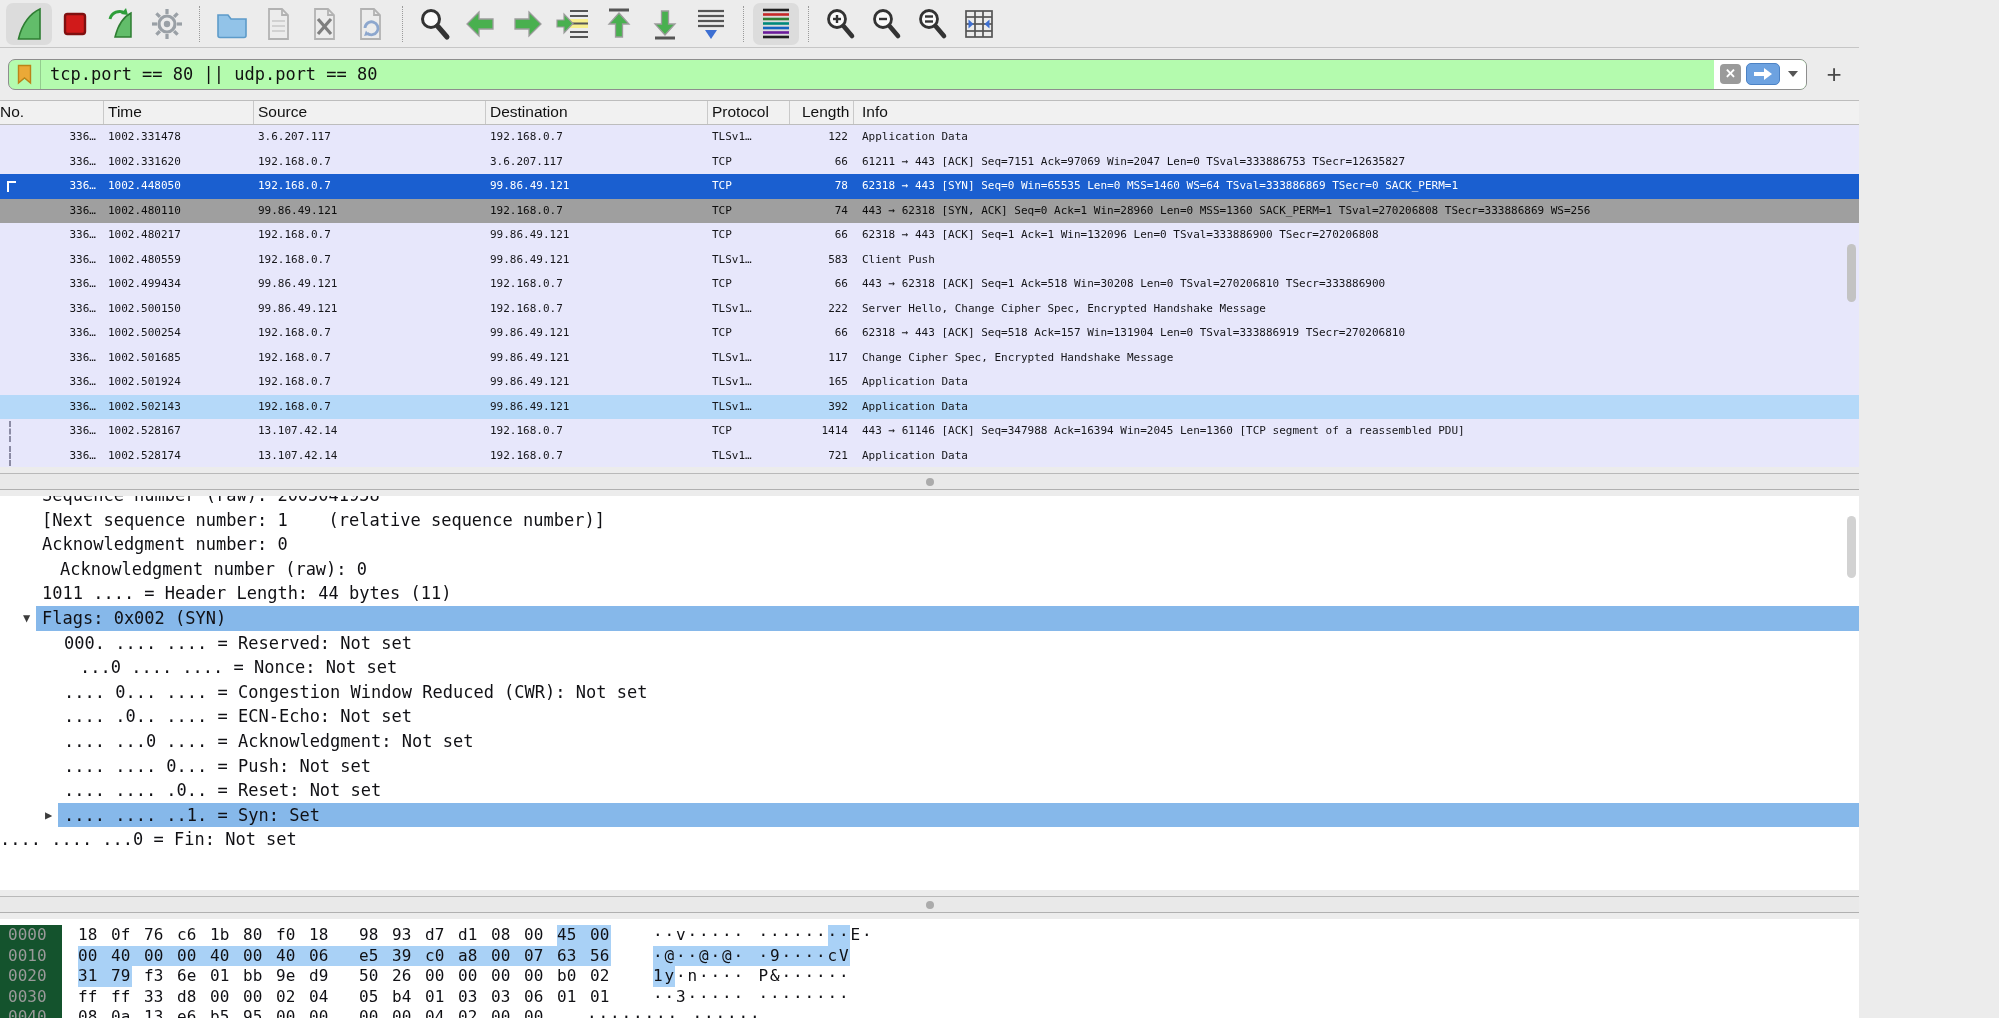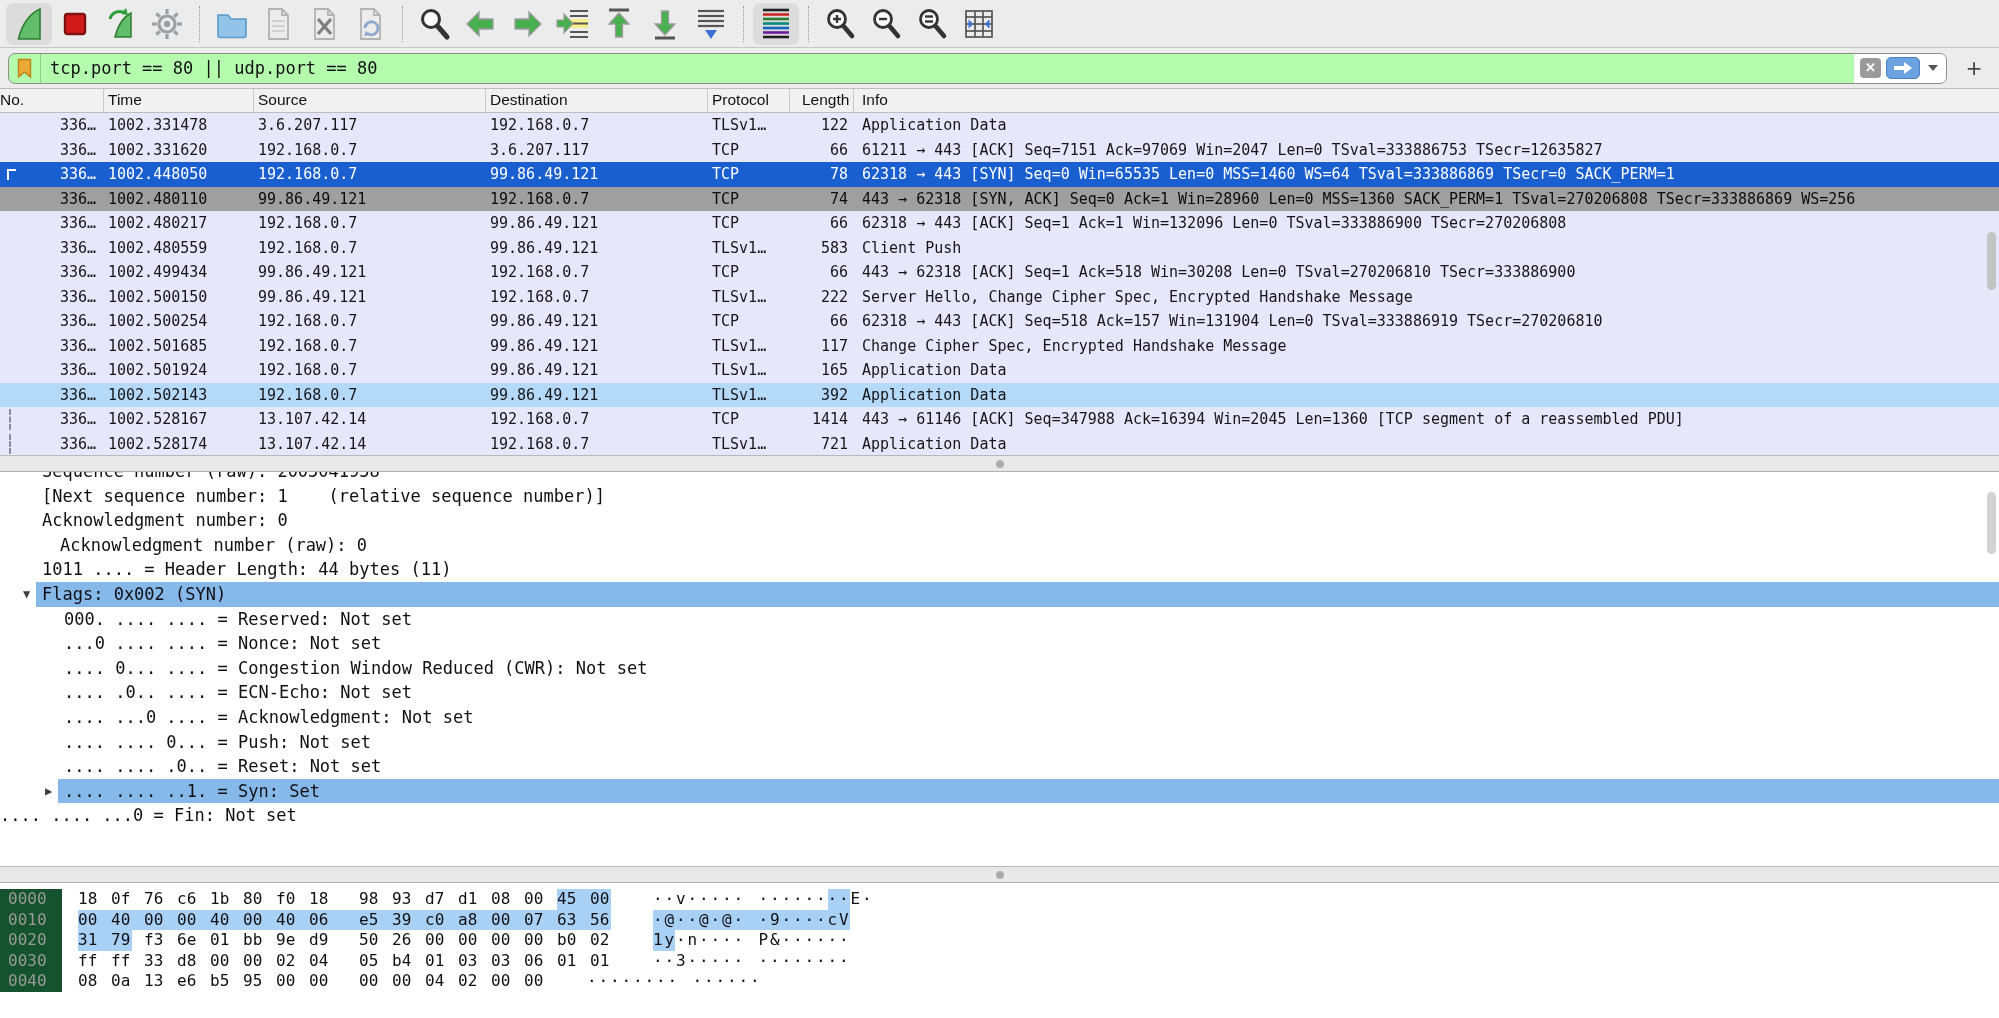--- a/index.html
+++ b/index.html
@@ -1,18 +1,18 @@
 <!DOCTYPE html>
 <html style="--filterbg: #b4fbae; --rowbg: #e7e7fb; --selbg: #1a5fd0; --graysel: #9f9f9f; --bluehl: #b5d9f9; --dhl: #86b8ea; --hexhl: #a9d1f6;"><head>
 <meta charset="utf-8">
 <style>
   * { margin:0; padding:0; box-sizing:border-box; }
   html,body { width:1999px; height:1018px; overflow:hidden; background:#ececec;
               font-family:"Liberation Sans", sans-serif; }
-  .app { width:1999px; height:1018px; display:flex; flex-direction:column; }
+  .app { width:1859px; height:1018px; display:flex; flex-direction:column;gap:6px; }
 
   
   .toolbar { height:48px; background:#ececec; border-bottom:1px solid #c6c6c6;
              display:flex; align-items:center; padding-left:6px; flex:none; }
   .tb-btn { width:46px; height:42px; display:flex; align-items:center; justify-content:center;
             border:none; background:transparent; border-radius:7px; flex:none; }
   .tb-btn.pressed { background:#dcdcdc; }
   .tb-btn.disabled { opacity:.85; }
   .tb-sep { width:1px; height:36px; border-left:1px dotted #9a9a9a; margin:0 9px; flex:none; }
 
@@ -36,21 +36,21 @@
   .f-add { width:30px; text-align:center; font-size:26px; color:#4a4a4a; margin-left:12px; flex:none; }
 
   
   .packet-list { height:367px; background:#fff; position:relative; overflow:hidden; flex:none;
                  border-top:1px solid #bdbdbd; }
   .plist-header { height:24px; display:flex; background:#f1f1f1; border-bottom:1px solid #bdbdbd;
                   font-size:15.5px; color:#111; }
   .ph-cell { border-right:1px solid #c9c9c9; padding-top:2px; overflow:hidden; white-space:nowrap; flex:none; }
   .plist-rows { position:absolute; top:24px; left:0; right:0; }
   .prow { display:flex; height:24.5px; line-height:24.5px; background:var(--rowbg); color:#16161a;
-          font-family:"DejaVu Sans Mono", monospace; font-size:15px; overflow:hidden; }
+          font-family:"DejaVu Sans Mono", monospace; font-size:11px; overflow:hidden; }
   .prow.selected { background:var(--selbg); color:#fff; }
   .prow.graysel  { background:#9f9f9f; color:#0c0c0c; }
   .prow.bluehl   { background:#b5d9f9; }
   .pc { overflow:hidden; white-space:pre; flex:none; }
   .c-gut  { width:22px; position:relative; }
   .c-no   { width:82px; text-align:right; padding-right:8px; }
   .c-time { width:150px; padding-left:4px; }
   .c-src  { width:232px; padding-left:4px; }
   .c-dst  { width:222px; padding-left:4px; }
   .c-pro  { width:82px;  padding-left:4px; }
@@ -454,21 +454,21 @@
 
   <div class="details">
     <div class="dlines" id="details">
         <div class="dline"><span style="padding-left: 42px;">Sequence number (raw): 2005041958</span></div>
         <div class="dline"><span style="padding-left: 42px;">[Next sequence number: 1    (relative sequence number)]</span></div>
         <div class="dline"><span style="padding-left: 42px;">Acknowledgment number: 0</span></div>
         <div class="dline"><span style="padding-left: 60px; text-align: right;">Acknowledgment number (raw): 0</span></div>
         <div class="dline"><span style="padding-left: 42px;">1011 .... = Header Length: 44 bytes (11)</span></div>
         <div class="dline" style="background: linear-gradient(90deg,#fff 36px,var(--dhl) 36px);"><span class="dexp" style="left: 23px;">▼</span><span style="padding-left: 42px;">Flags: 0x002 (SYN)</span></div>
         <div class="dline"><span style="padding-left: 64px;">000. .... .... = Reserved: Not set</span></div>
-        <div class="dline"><span style="padding-left: 64px;">...0 .... .... = Nonce: Not set</span></div>
+        <div class="dline"><span style="padding-left: 80px;">...0 .... .... = Nonce: Not set</span></div>
         <div class="dline"><span style="padding-left: 64px;">.... 0... .... = Congestion Window Reduced (CWR): Not set</span></div>
         <div class="dline"><span style="padding-left: 64px;">.... .0.. .... = ECN-Echo: Not set</span></div>
         <div class="dline"><span style="padding-left: 64px; margin-top: 36px;">.... ...0 .... = Acknowledgment: Not set</span></div>
         <div class="dline"><span style="padding-left: 64px;">.... .... 0... = Push: Not set</span></div>
         <div class="dline"><span style="padding-left: 64px;">.... .... .0.. = Reset: Not set</span></div>
         <div class="dline" style="background: linear-gradient(90deg,#fff 58px,var(--dhl) 58px);"><span class="dexp" style="left: 45px;">▶</span><span style="padding-left: 64px;">.... .... ..1. = Syn: Set</span></div>
         <div class="dline"><span style="">.... .... ...0 = Fin: Not set</span></div>
       </div>
     <div class="vthumb" style="top:20px;height:62px;background:#d2d2d2;"></div>
   </div>

